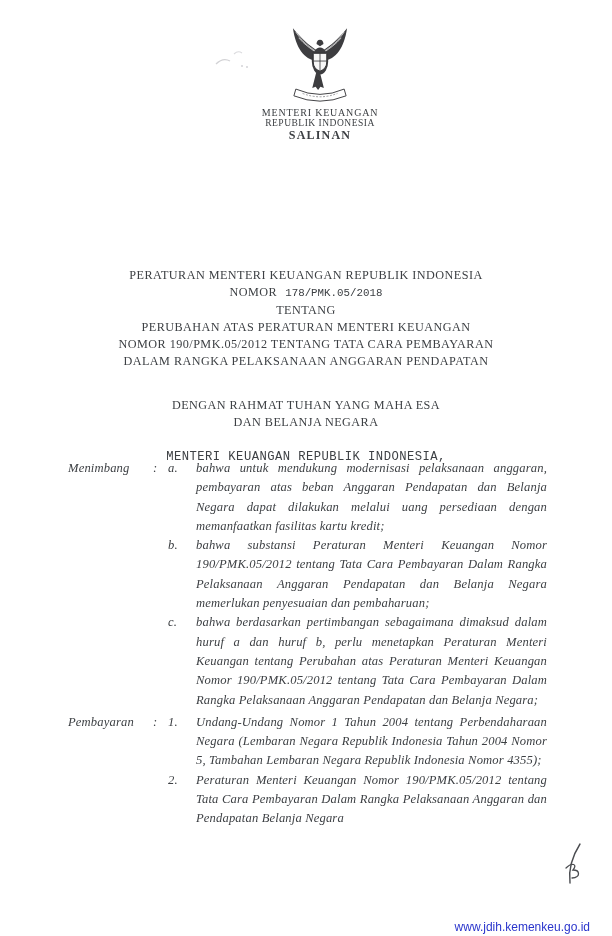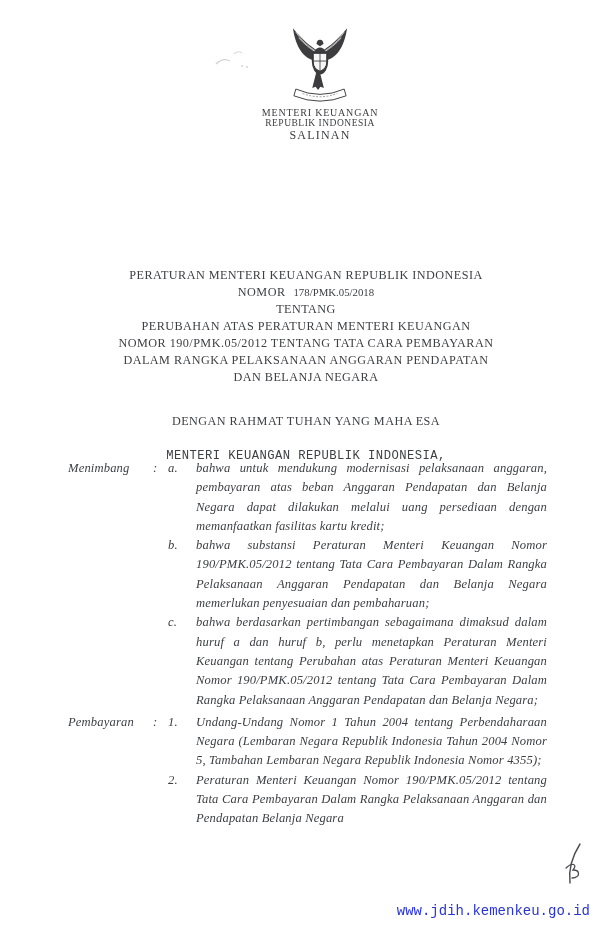--- a/index.html
+++ b/index.html
@@ -27,42 +27,42 @@
     font-size: 10px;
     letter-spacing: 0.8px;
     margin-top: 3px;
   }
   .ministry2 {
     font-size: 9.5px;
     letter-spacing: 0.5px;
   }
   .salinan {
     font-size: 12px;
-    font-weight: normal;
+    font-weight: bold;
     letter-spacing: 1.2px;
     margin-top: 0px;
   }
 
   
   .pencil { position: absolute; left: 212px; top: 44px; opacity: 0.75; }
 
   
   .title-block {
     position: absolute;
     top: 223px;
     left: 36px;
     right: 36px;
     text-align: center;
     font-size: 12.2px;
     letter-spacing: 0.45px;
     margin-top: 44px;
   }
   .tline { line-height: 17px; }
   .nomor-value {
-    font-family: Liberation Serif, serif;
+    font-family: Liberation Mono, monospace;
     font-size: 10.8px;
     letter-spacing: 0;
     margin-left: 8px;
   }
   .invocation { margin-top: 27px; }
   .authority  { margin-top: 18px; font-family: Liberation Mono, monospace; }
 
   
   .body-block {
     position: absolute;
@@ -88,23 +88,23 @@
     line-height: 19.3px;
     text-align: justify;
   }
   .mengingat { margin-top: 3px; }
 
   
   .paraf { position: absolute; right: 26px; bottom: 46px; }
   .footer-link {
     position: absolute;
     right: 22px;
-    bottom: 17px;
-    font-family: Liberation Mono, monospace;
-    font-size: 14px;
+    bottom: 2px;
+    font-family: Liberation Sans, sans-serif;
+    font-size: 12px;
     color: #2a35cc;
     text-decoration: none;
     cursor: pointer;
   }
 </style>
 </head>
 <body>
 
 <div class="page">
 
@@ -149,22 +149,22 @@
 
   <div class="title-block">
     <div class="tline">PERATURAN MENTERI KEUANGAN REPUBLIK INDONESIA</div>
     <div class="tline">
       <span>NOMOR</span><span class="nomor-value">178/PMK.05/2018</span>
     </div>
     <div class="tline">TENTANG</div>
     <div class="tline">PERUBAHAN ATAS PERATURAN MENTERI KEUANGAN</div>
     <div class="tline">NOMOR 190/PMK.05/2012 TENTANG TATA CARA PEMBAYARAN</div>
     <div class="tline">DALAM RANGKA PELAKSANAAN ANGGARAN PENDAPATAN</div>
+    <div class="tline invocation">DENGAN RAHMAT TUHAN YANG MAHA ESA</div>
     <div class="tline">DAN BELANJA NEGARA</div>
-    <div class="tline invocation">DENGAN RAHMAT TUHAN YANG MAHA ESA</div>
     <div class="tline authority">MENTERI KEUANGAN REPUBLIK INDONESIA,</div>
   </div>
 
   <div class="body-block">
 
     <div class="clause">
       <div class="clause-label">Menimbang</div>
       <div class="clause-colon">:</div>
       <div class="items">
         <div class="item">

